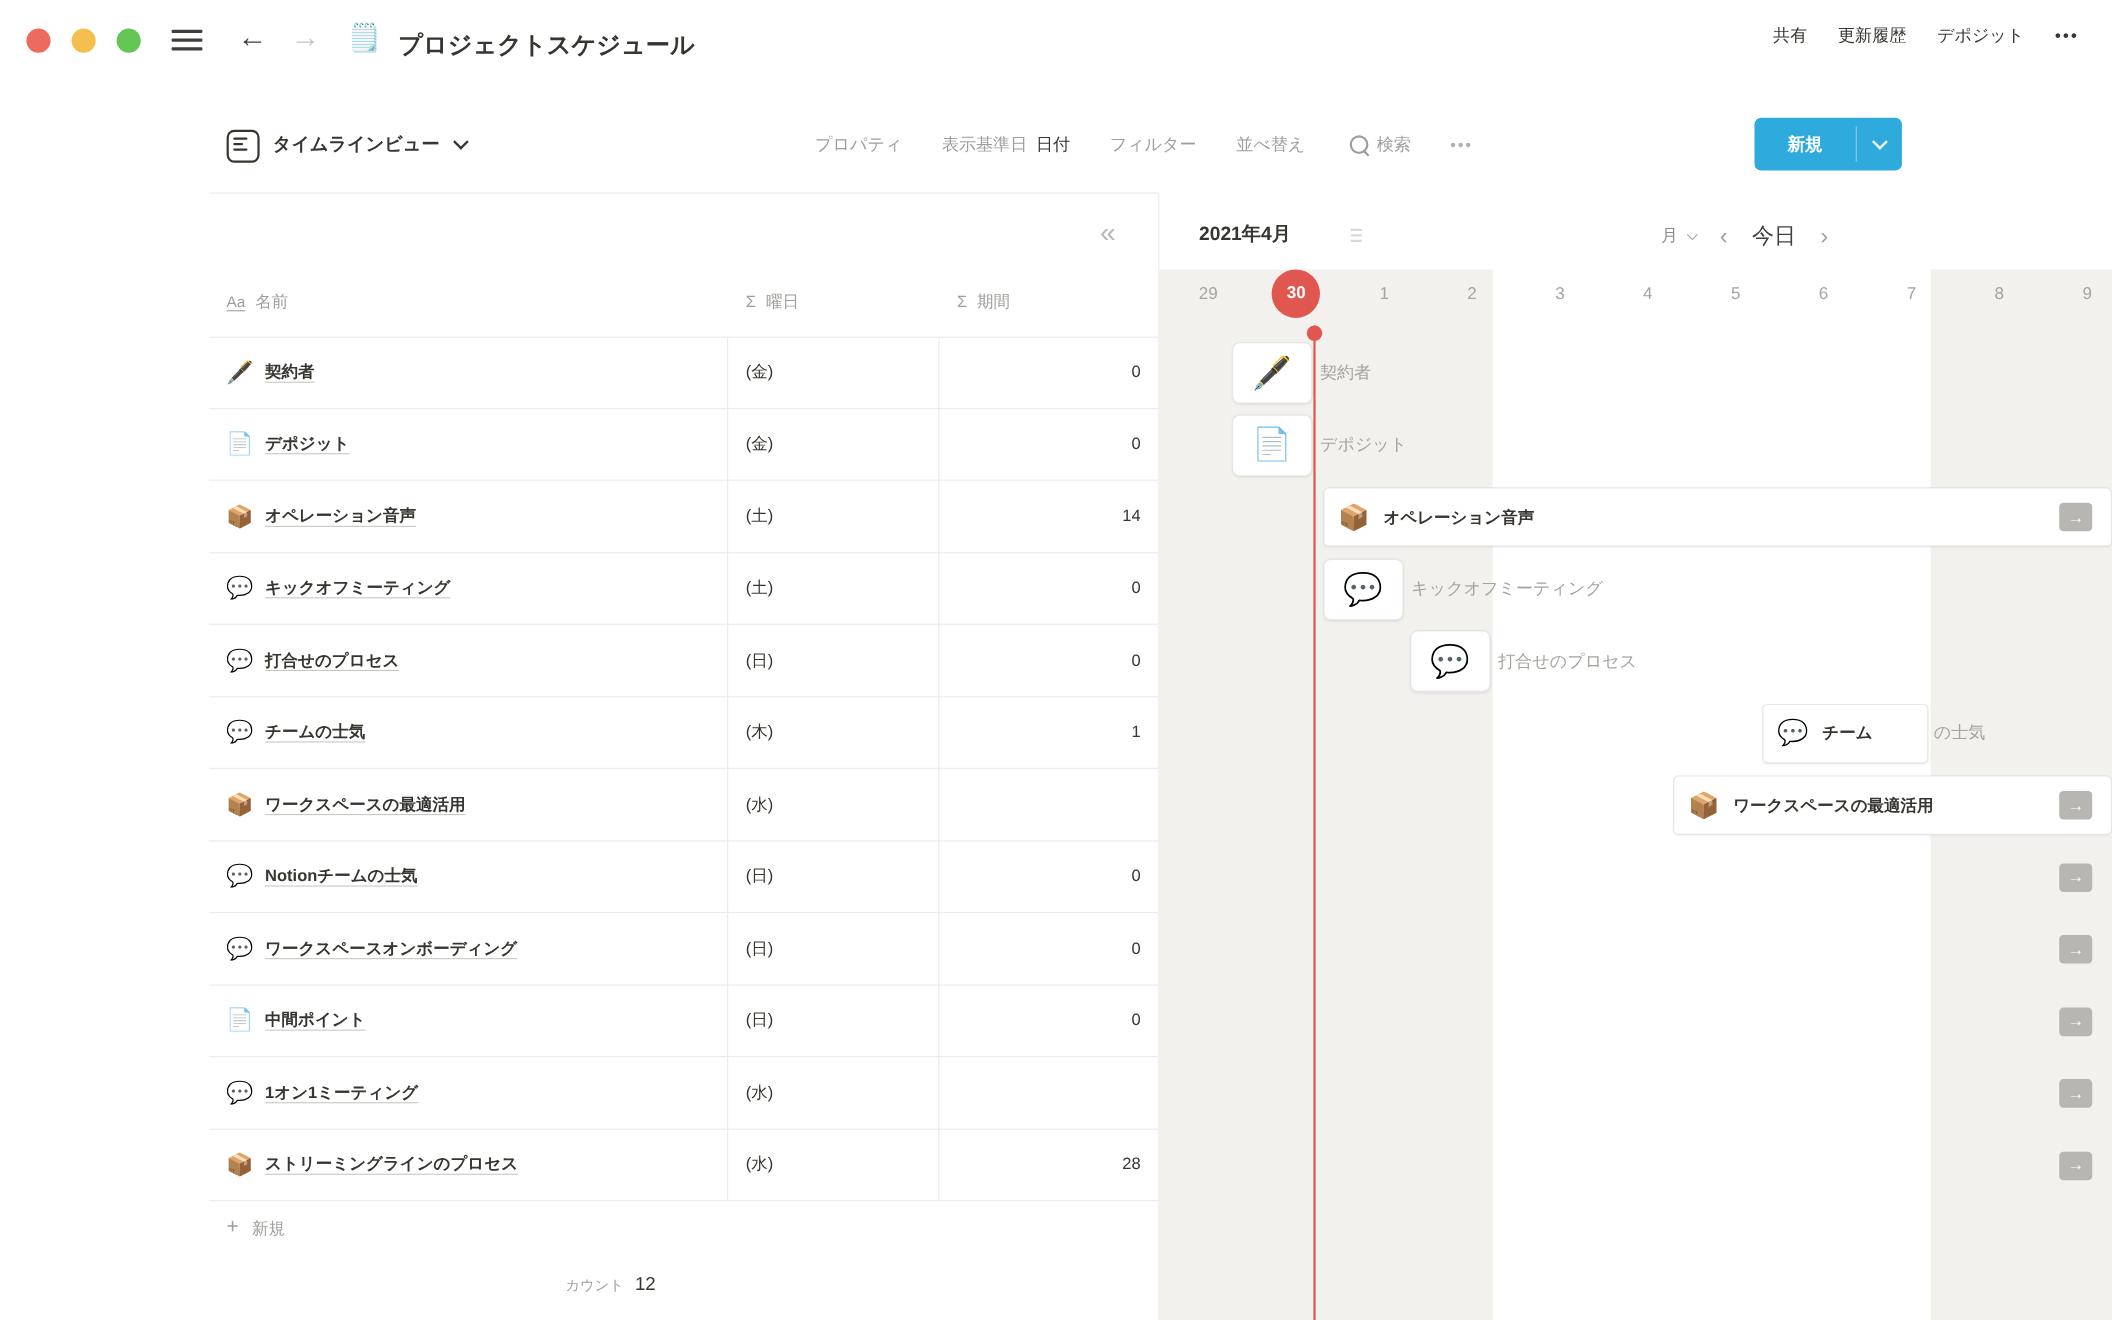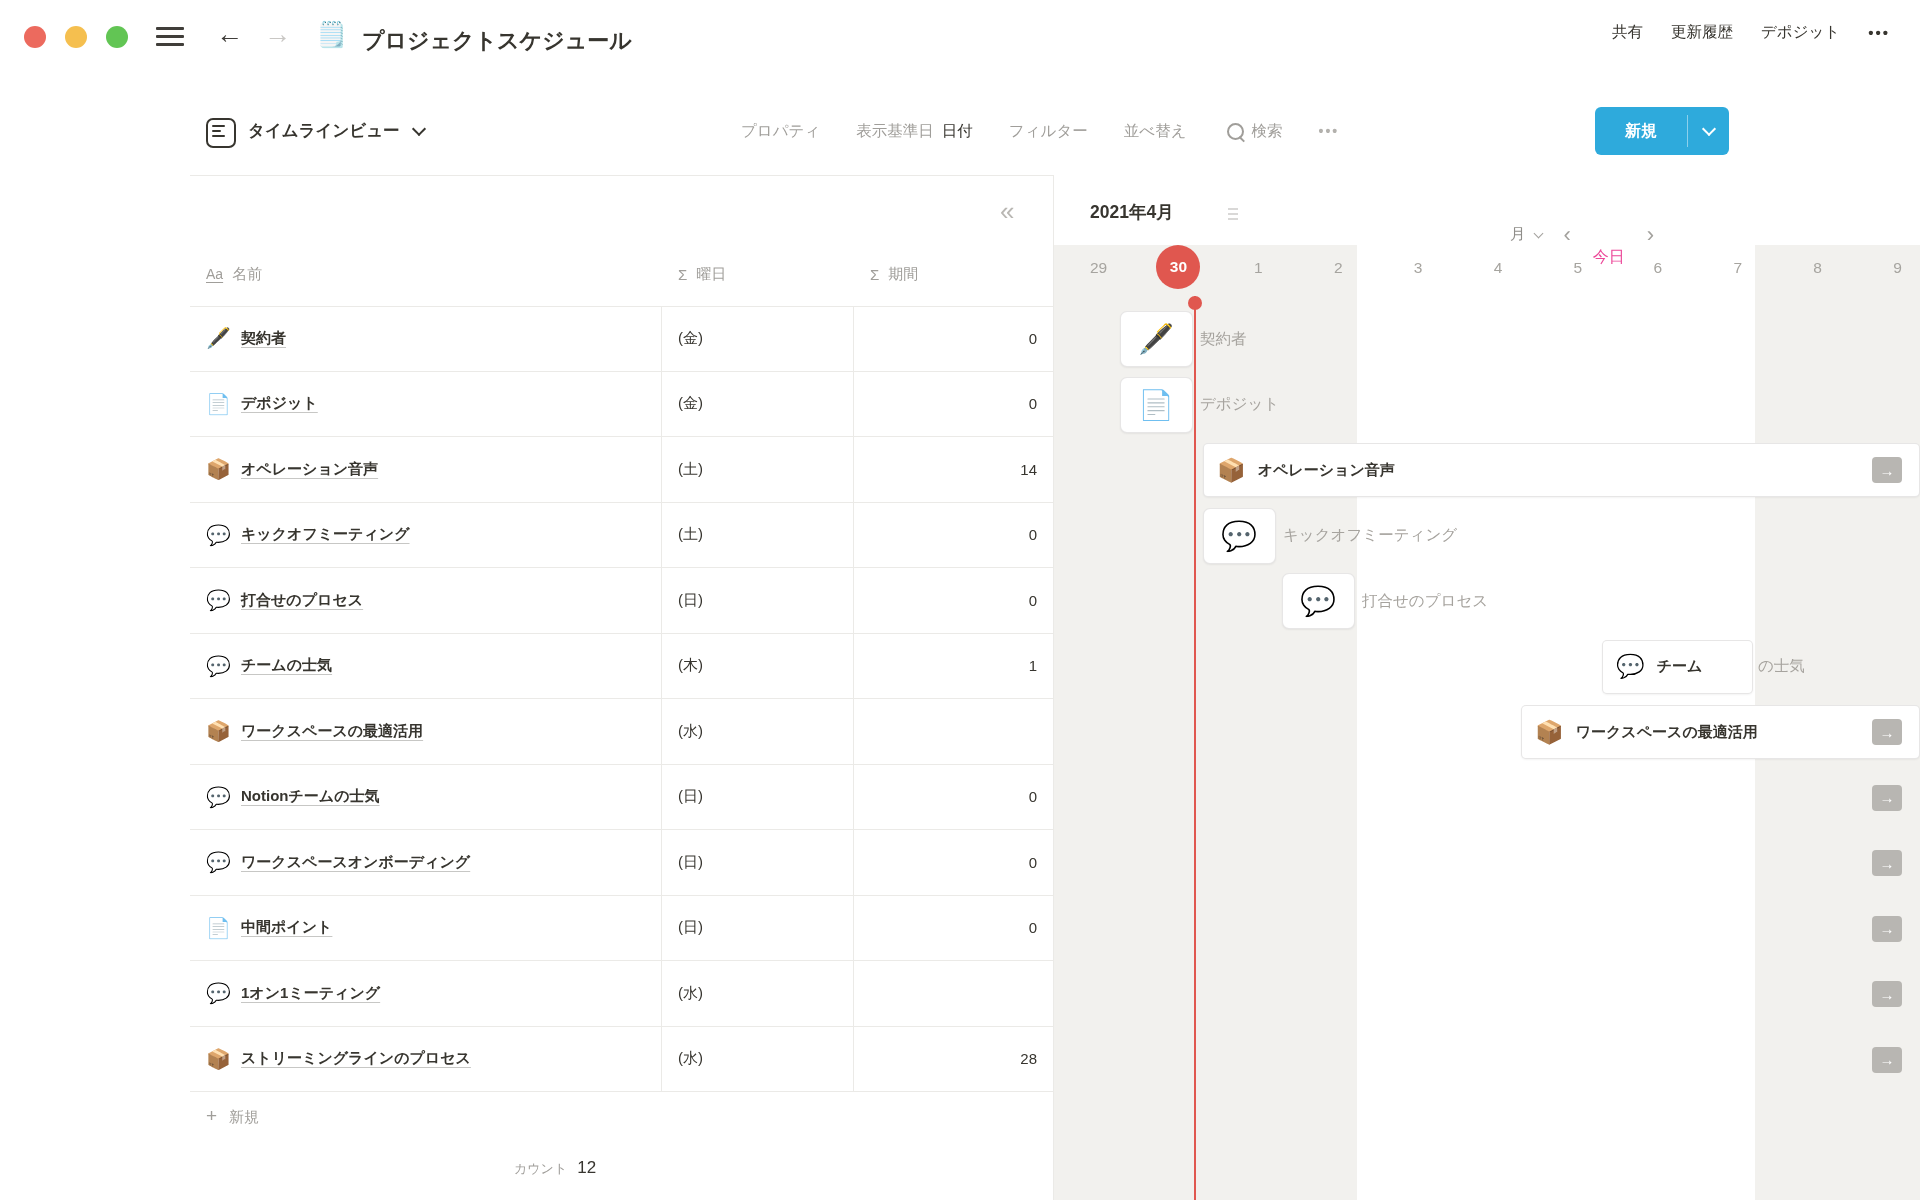--- a/index.html
+++ b/index.html
@@ -67,21 +67,21 @@
   .count .cl{font-size:13px;color:var(--gray);}
   .count .cv{font-size:17px;color:var(--text);font-weight:500;}
 
   
   .stripe{position:absolute;top:245px;height:955px;background:var(--stripe);}
   .tl-month{position:absolute;left:1090px;top:200px;font-size:17.5px;font-weight:700;}
   .month-opt{position:absolute;left:1228px;top:205px;opacity:.22;}
   .month-opt i{display:block;width:10px;height:2px;background:#55534e;margin:3px 0;}
   .tl-controls{position:absolute;top:201px;left:1510px;display:flex;align-items:center;gap:22px;color:#8f8d89;font-size:15.5px;}
   .tl-controls .angle{font-size:22px;color:#a3a19d;line-height:1;}
-  .tl-controls .today{color:#ec4899;font-size:16px;margin-top:46px;}
+  .tl-controls .today{color:#404040;font-size:20px;}
   .tl-controls .chev{width:6px;height:6px;border-width:1.8px;margin-top:-3px;color:#a3a19d;}
   .dnum{position:absolute;top:253px;width:44px;height:30px;display:flex;align-items:center;justify-content:center;font-size:15.5px;color:#a6a49f;}
   .dnum.today{background:var(--red);color:#fff;border-radius:50%;height:44px;top:245px;font-weight:600;}
   .redline{position:absolute;left:1194px;top:296px;width:2px;height:904px;background:var(--red);z-index:1;}
   .reddot{position:absolute;left:1188px;top:296px;width:14px;height:14px;border-radius:50%;background:var(--red);z-index:1;}
 
   .tcard{position:absolute;width:73px;height:56px;background:#fff;border:1px solid rgba(55,53,47,.12);border-radius:7px;box-shadow:0 1px 2px rgba(15,15,15,.06);display:flex;align-items:center;justify-content:center;z-index:2;cursor:pointer;box-sizing:border-box;}
   .tcard .emoji{font-size:29px;}
   .tlabel{position:absolute;z-index:2;font-size:15.5px;color:#a6a39e;white-space:nowrap;display:flex;align-items:center;height:56px;}
   .tbar{position:absolute;height:54px;background:#fff;border:1px solid rgba(55,53,47,.12);border-radius:5px;box-shadow:0 1px 2px rgba(15,15,15,.05);display:flex;align-items:center;gap:12px;padding-left:13px;box-sizing:border-box;overflow:hidden;white-space:nowrap;z-index:2;cursor:pointer;}

